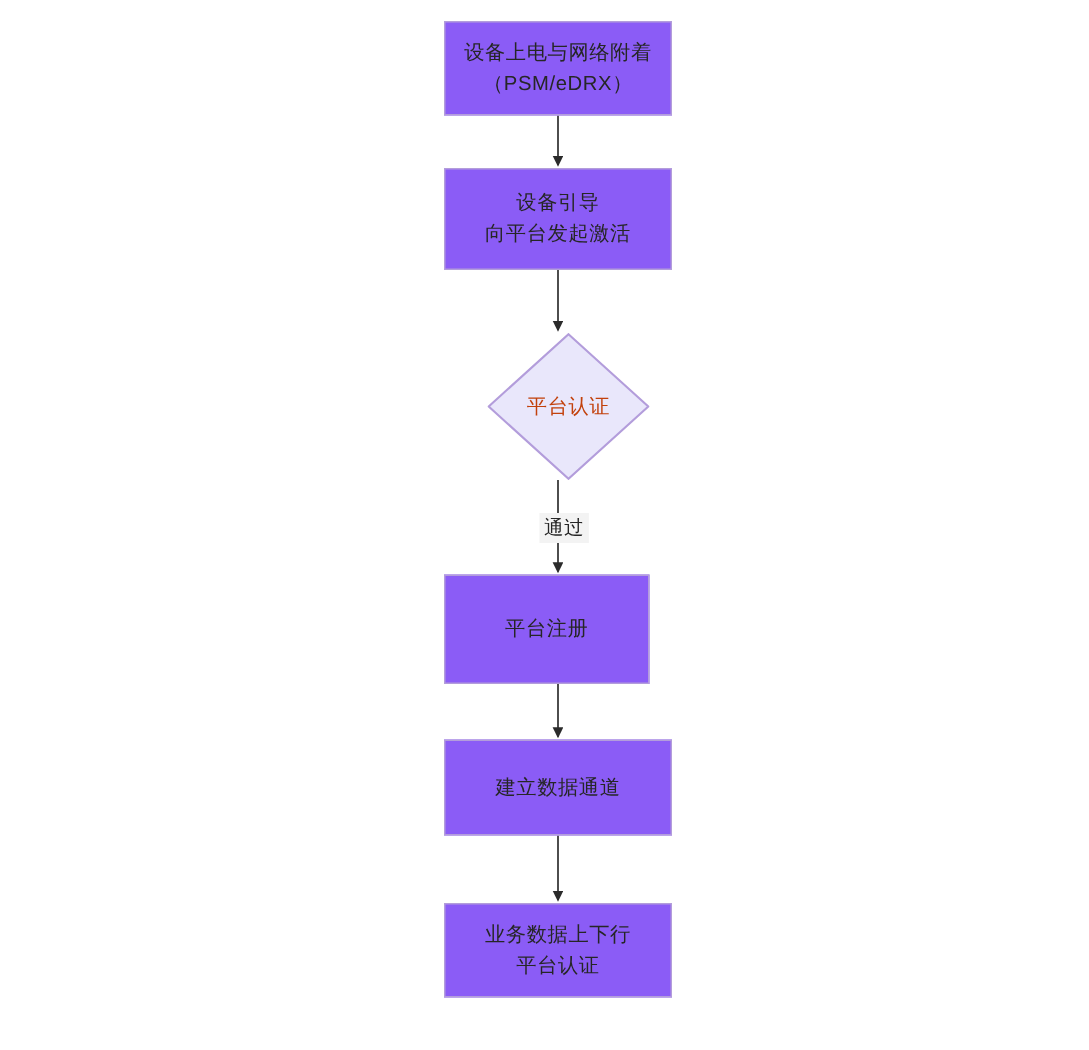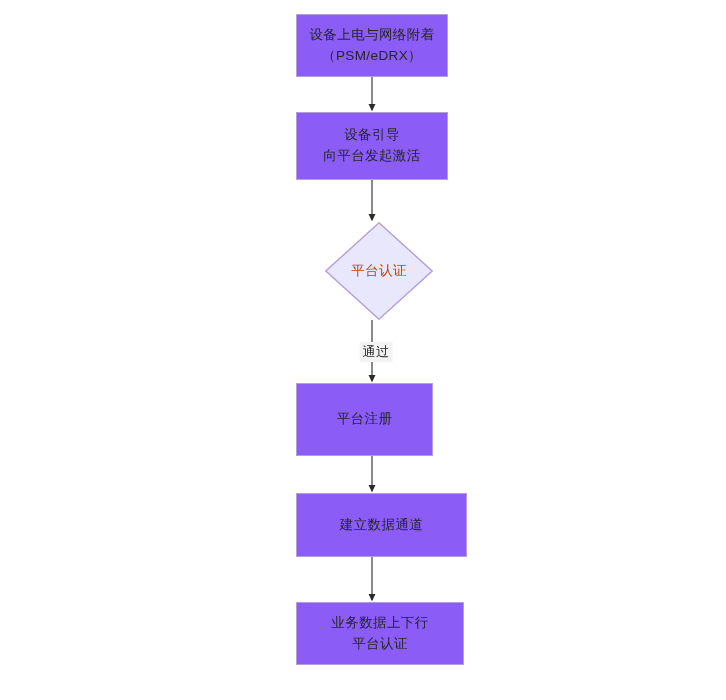--- a/index.html
+++ b/index.html
@@ -117,22 +117,22 @@
     </svg>
     <div class="diamond-label">平台认证</div>
   </div>
 
   <div class="edge-label" style="left:376px; top:352px;text-align:right;">通过</div>
 
   <div class="node-box" style="left:296px; top:383px; width:137px; height:73px;">
     <span class="node-line">平台注册</span>
   </div>
 
-  <div class="node-box" style="left:296px; top:493px; width:171px; height:64px;">
+  <div class="node-box" style="left:296px; top:493px; width:152px; height:64px;">
     <span class="node-line">建立数据通道</span>
   </div>
 
-  <div class="node-box" style="left:296px; top:602px; width:168px; height:63px;">
+  <div class="node-box" style="left:296px; top:602px; width:152px; height:63px;">
     <span class="node-line">业务数据上下行</span>
     <span class="node-line">平台认证</span>
   </div>
 
 </div>
 
 </body></html>

